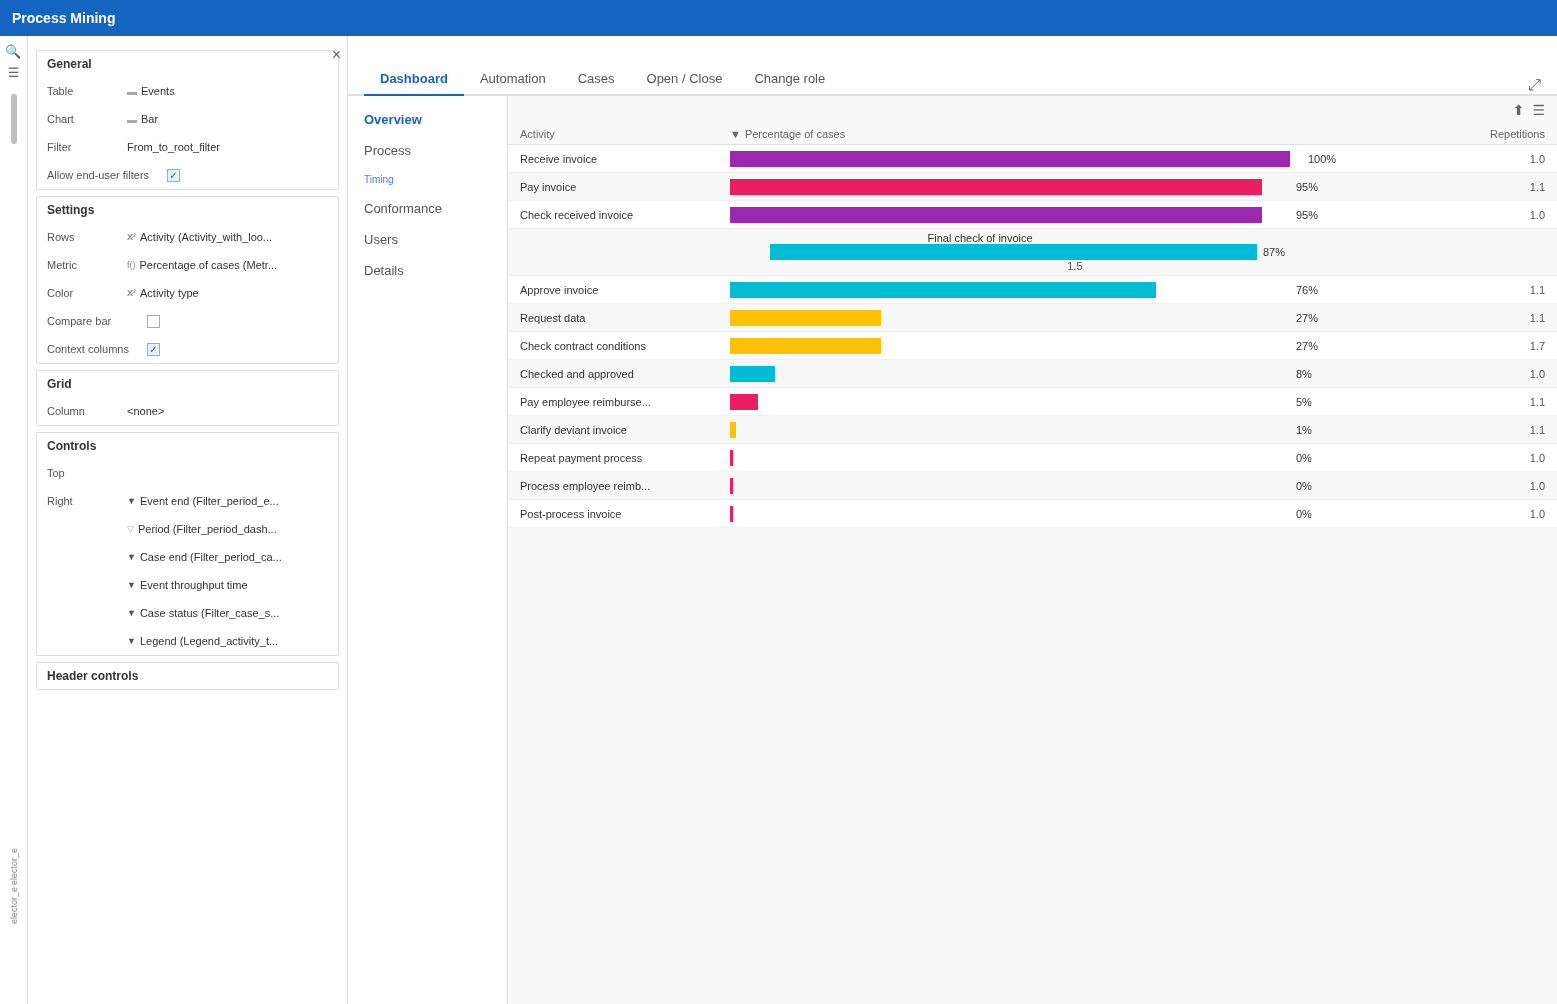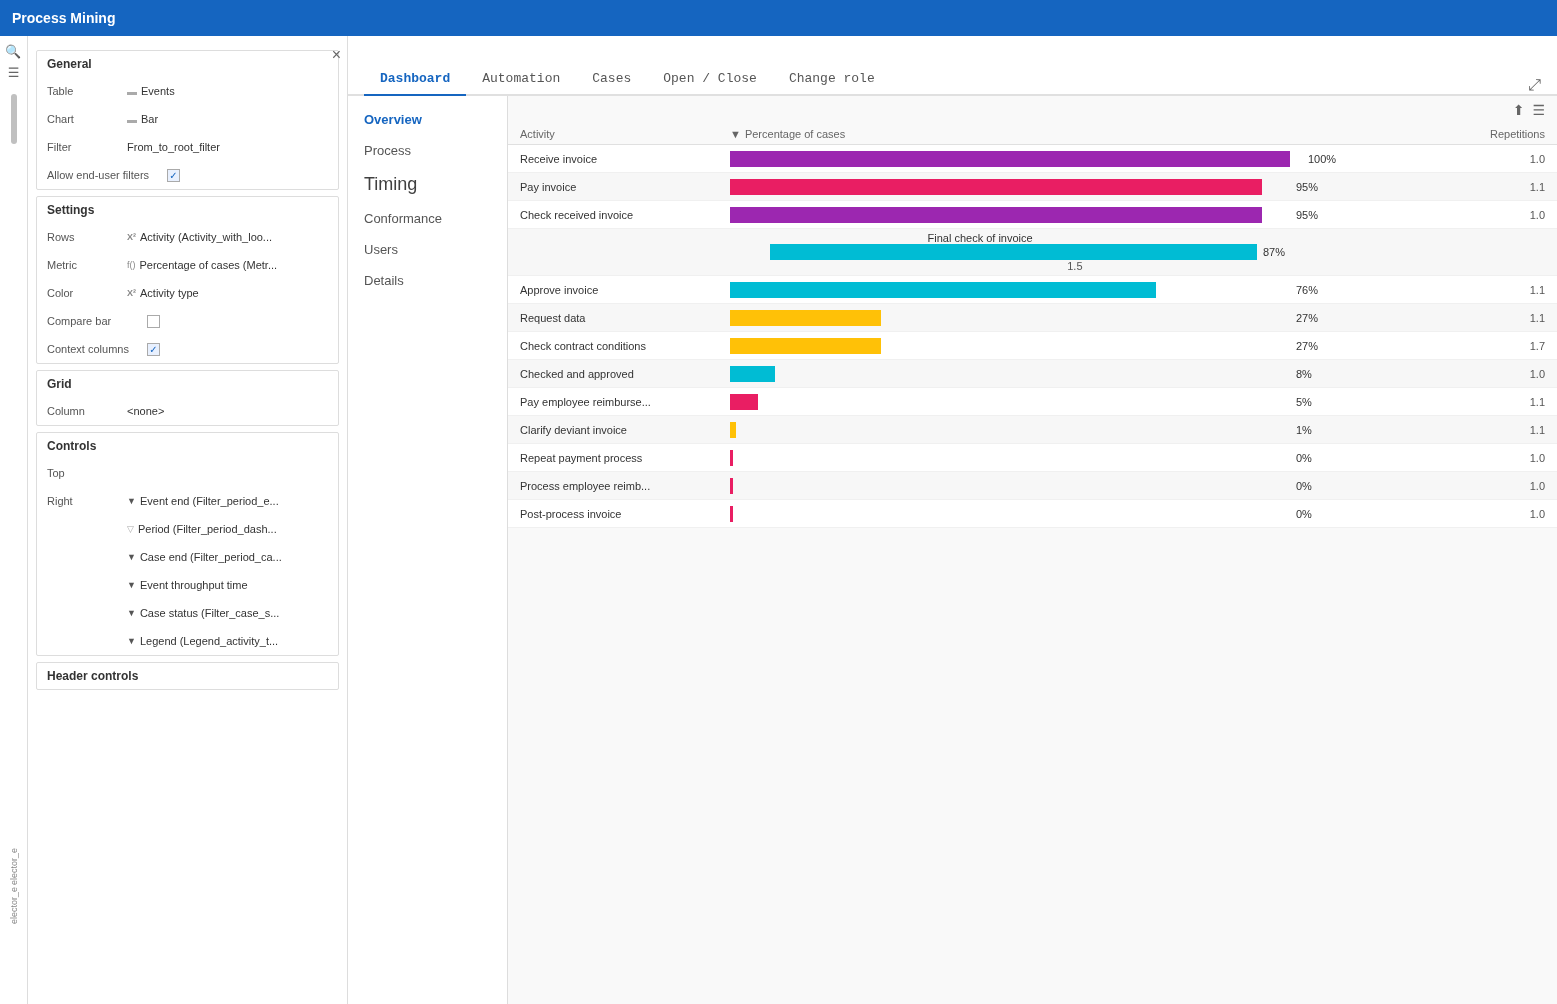--- a/index.html
+++ b/index.html
@@ -94,21 +94,20 @@
     }
 
     .tab {
       padding: 8px 16px;
       cursor: pointer;
       font-size: 13px;
       color: #555;
       border-bottom: 2px solid transparent;
       margin-bottom: -2px;
       white-space: nowrap;
-      font-family: Liberation Mono, monospace;
     }
 
     .tab.active {
       color: #1565c0;
       border-bottom: 2px solid #1565c0;
       font-weight: bold;
     }
 
     
     .floating-nav {
@@ -307,21 +306,21 @@
       <div style="margin-left:auto; display:flex; align-items:center; gap:8px;">
         <span style="font-size:16px; color:#666; cursor:pointer;">⤢</span>
       </div>
     </div>
 
     <div class="middle-layout" style="display:flex; flex:1; overflow:hidden;">
 
       <div class="floating-nav" style="width:160px; background:#fff; border-right:1px solid #ddd; padding:8px 0;">
         <div style="padding:8px 16px; font-size:13px; cursor:pointer; color:#1565c0; font-weight:bold;">Overview</div>
         <div style="padding:8px 16px; font-size:13px; cursor:pointer; color:#555;">Process</div>
-        <div style="padding:8px 16px; font-size:18px; cursor:pointer; color:#404040;">Timing</div>
+        <div style="padding:8px 16px; font-size:10px; cursor:pointer; color:#3b82f6;">Timing</div>
         <div style="padding:8px 16px; font-size:13px; cursor:pointer; color:#555;">Conformance</div>
         <div style="padding:8px 16px; font-size:13px; cursor:pointer; color:#555;">Users</div>
         <div style="padding:8px 16px; font-size:13px; cursor:pointer; color:#555;">Details</div>
       </div>
 
       <div class="content-area" style="flex:1; background:#f9f9f9; display:flex; flex-direction:column; overflow:hidden;">
 
         <div style="display:flex; justify-content:flex-end; padding:6px 12px; gap:8px; background:#f9f9f9;">
           <span style="font-size:14px; color:#666; cursor:pointer;">⬆</span>
           <span style="font-size:14px; color:#666; cursor:pointer;">☰</span>

